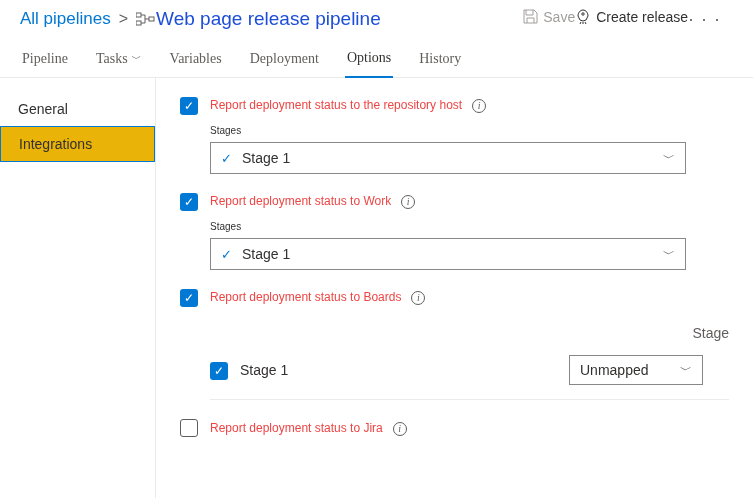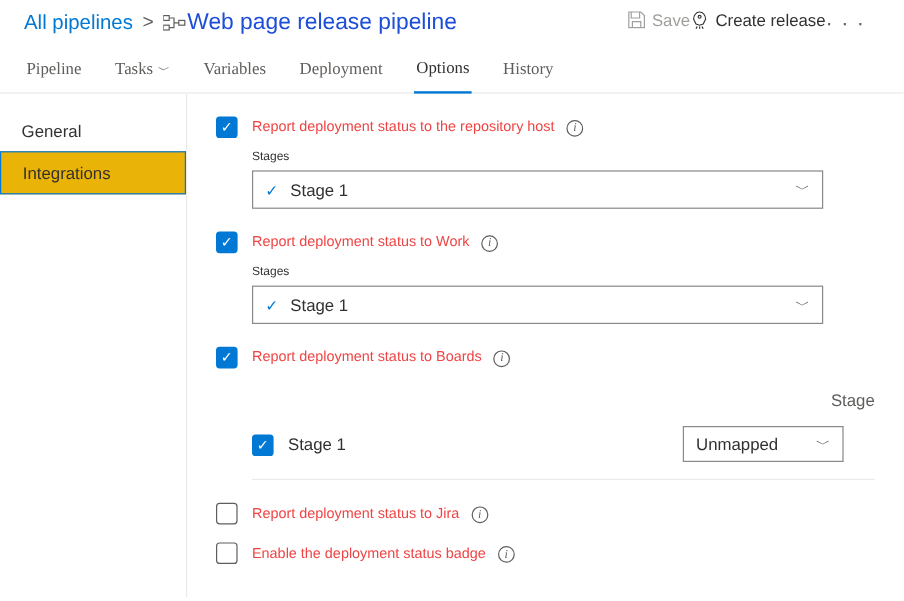--- a/index.html
+++ b/index.html
@@ -176,22 +176,15 @@
     </div>
 
     <div class="simple-option">
       <div class="checkbox unchecked"></div>
       <div>
         <span class="opt-label">Report deployment status to Jira</span>
         <span class="info-icon">i</span>
       </div>
     </div>
 
-    <div class="simple-option">
-      <div class="checkbox unchecked"></div>
-      <div>
-        <span class="opt-label">Enable the deployment status badge</span>
-        <span class="info-icon">i</span>
-      </div>
-    </div>
 
   </div>
 </div>
 
 </body></html>

